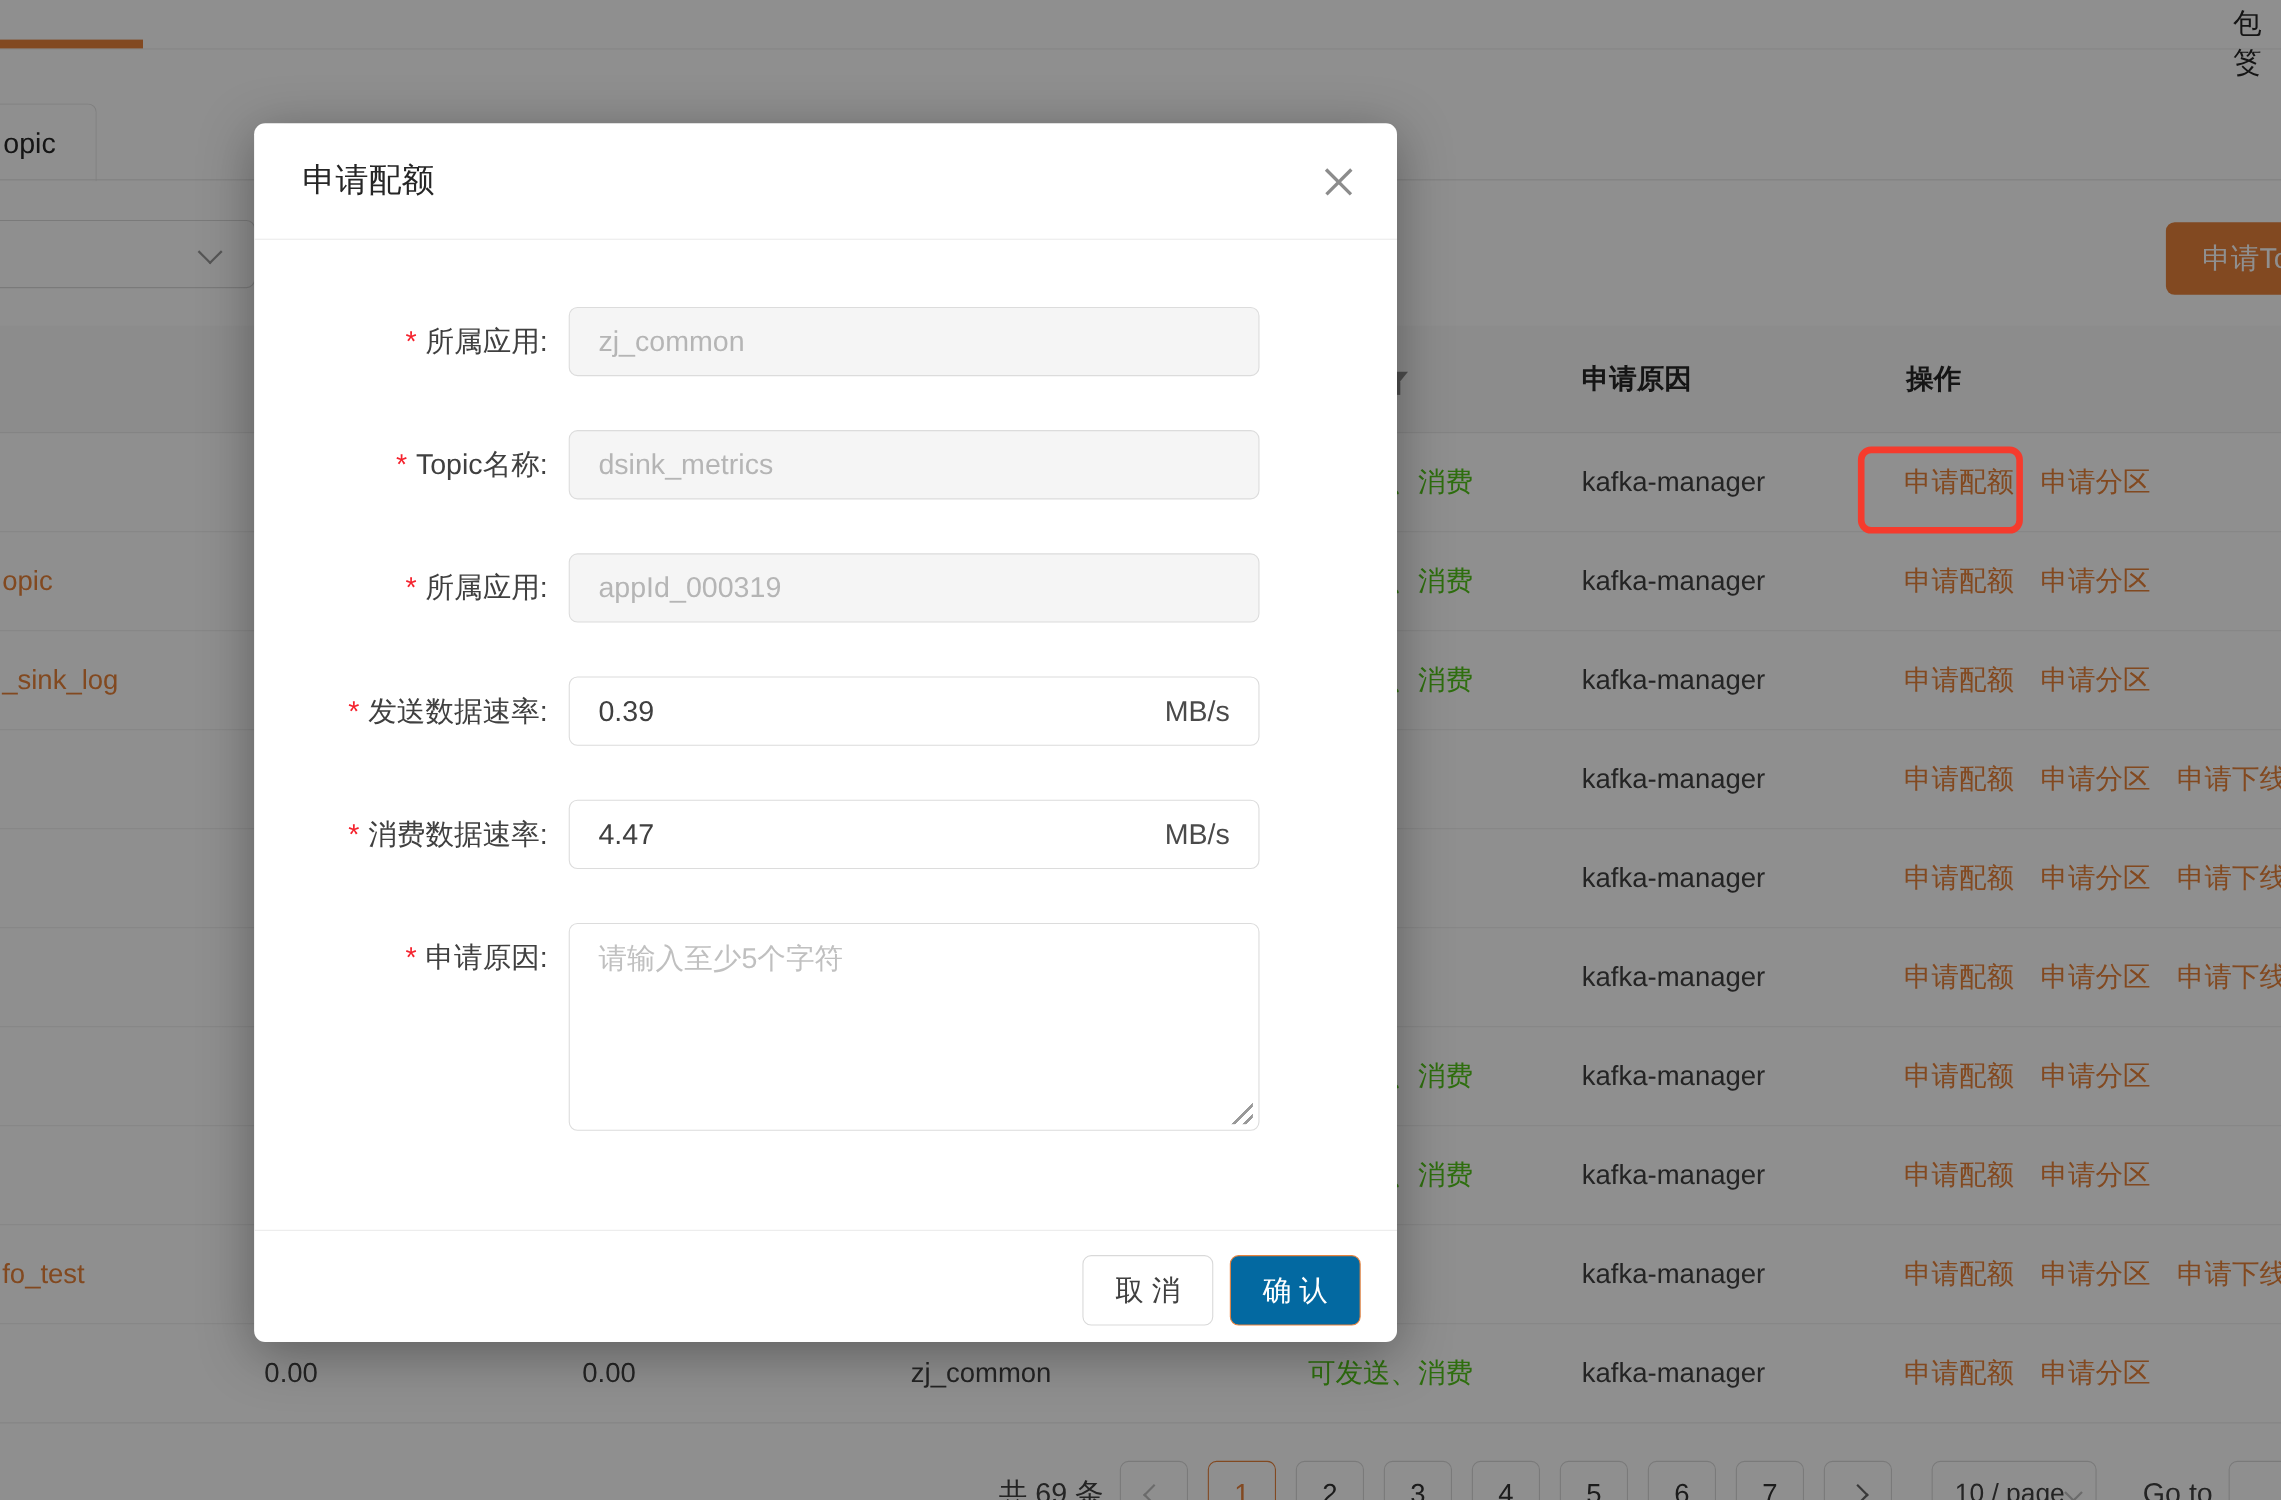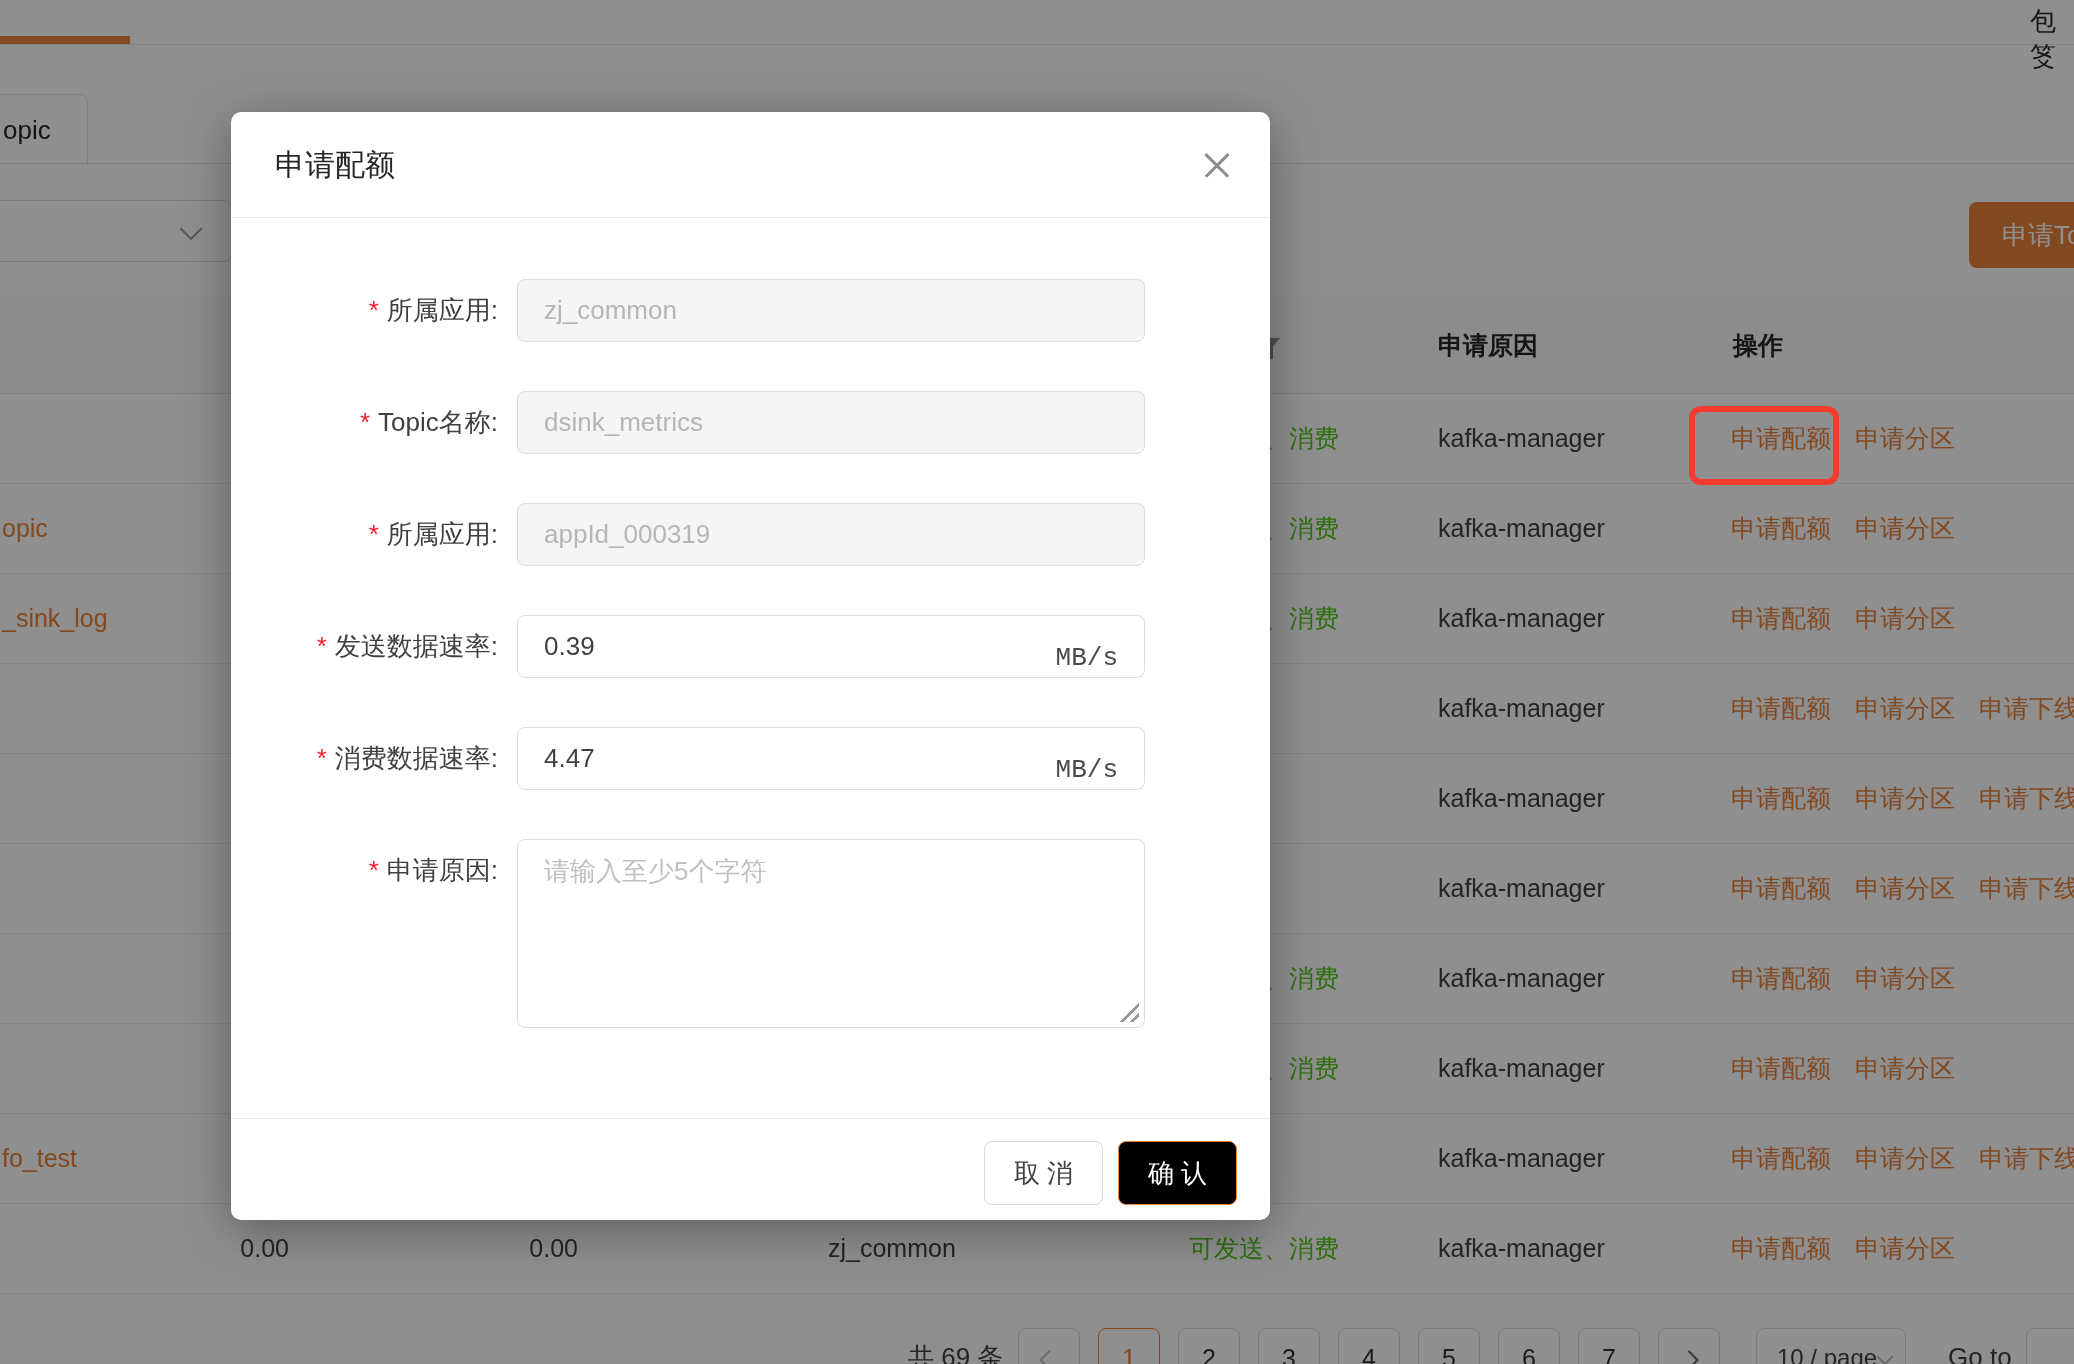--- a/index.html
+++ b/index.html
@@ -62,30 +62,30 @@
   .modal-title{position:absolute;left:44px;top:0;line-height:106px;font-size:30px;color:#262626;}
   .modal-close{position:absolute;right:38px;top:38px;width:30px;height:30px;cursor:pointer;}
   .modal-close::before,.modal-close::after{content:"";position:absolute;left:-1px;top:14px;width:32px;height:2.5px;background:#8c8c8c;}
   .modal-close::before{transform:rotate(45deg);} .modal-close::after{transform:rotate(-45deg);}
   .frow{position:absolute;left:0;width:100%;}
   .flabel{position:absolute;left:0;width:267px;text-align:right;line-height:63px;font-size:26px;color:#404040;white-space:nowrap;}
   .flabel .req{color:#f5222d;margin-right:8px;}
   .finput{position:absolute;left:286px;width:628px;height:63px;border:1px solid #dcdcdc;border-radius:8px;
       box-sizing:border-box;font-size:26px;line-height:61px;padding:0 26px;background:#fff;color:#404040;}
   .finput.disabled{background:#f5f5f5;color:#b5b5b5;}
-  .finput .suffix{position:absolute;right:26px;top:12px;color:#4a4a4a;font-family:Liberation Mono, monospace;}
+  .finput .suffix{position:absolute;right:26px;top:0;color:#4a4a4a;}
   .ftextarea{position:absolute;left:286px;width:628px;height:189px;border:1px solid #dcdcdc;border-radius:8px;
       box-sizing:border-box;font-size:26px;padding:14px 26px;background:#fff;color:#c0c0c0;}
   .resize-handle{position:absolute;right:5px;bottom:5px;width:20px;height:20px;
       background:linear-gradient(315deg,transparent 0 4px,#999 4px 7px,transparent 7px 11px,#999 11px 14px,transparent 14px);}
   .modal-footer{position:absolute;left:0;top:1006px;width:100%;height:116px;border-top:1px solid #ececec;box-sizing:border-box;}
   .btn{position:absolute;top:22px;width:119px;height:64px;border-radius:8px;box-sizing:border-box;
       text-align:center;line-height:62px;font-size:26px;cursor:pointer;}
   .btn-cancel{left:753px;background:#fff;border:1px solid #d9d9d9;color:#404040;}
-  .btn-confirm{left:887px;background:#000000;border:1px solid #E8823C;color:#fff;}
+  .btn-confirm{left:887px;background:#0369a1;border:1px solid #E8823C;color:#fff;}
   
   .annotation-box{position:absolute;left:1689px;top:406px;width:150px;height:79px;border:6px solid #F53B2D;
       border-radius:12px;box-sizing:border-box;z-index:30;}
 </style>
 </head>
 <body>
 
 <div class="page">
 
   <div class="navbar">

